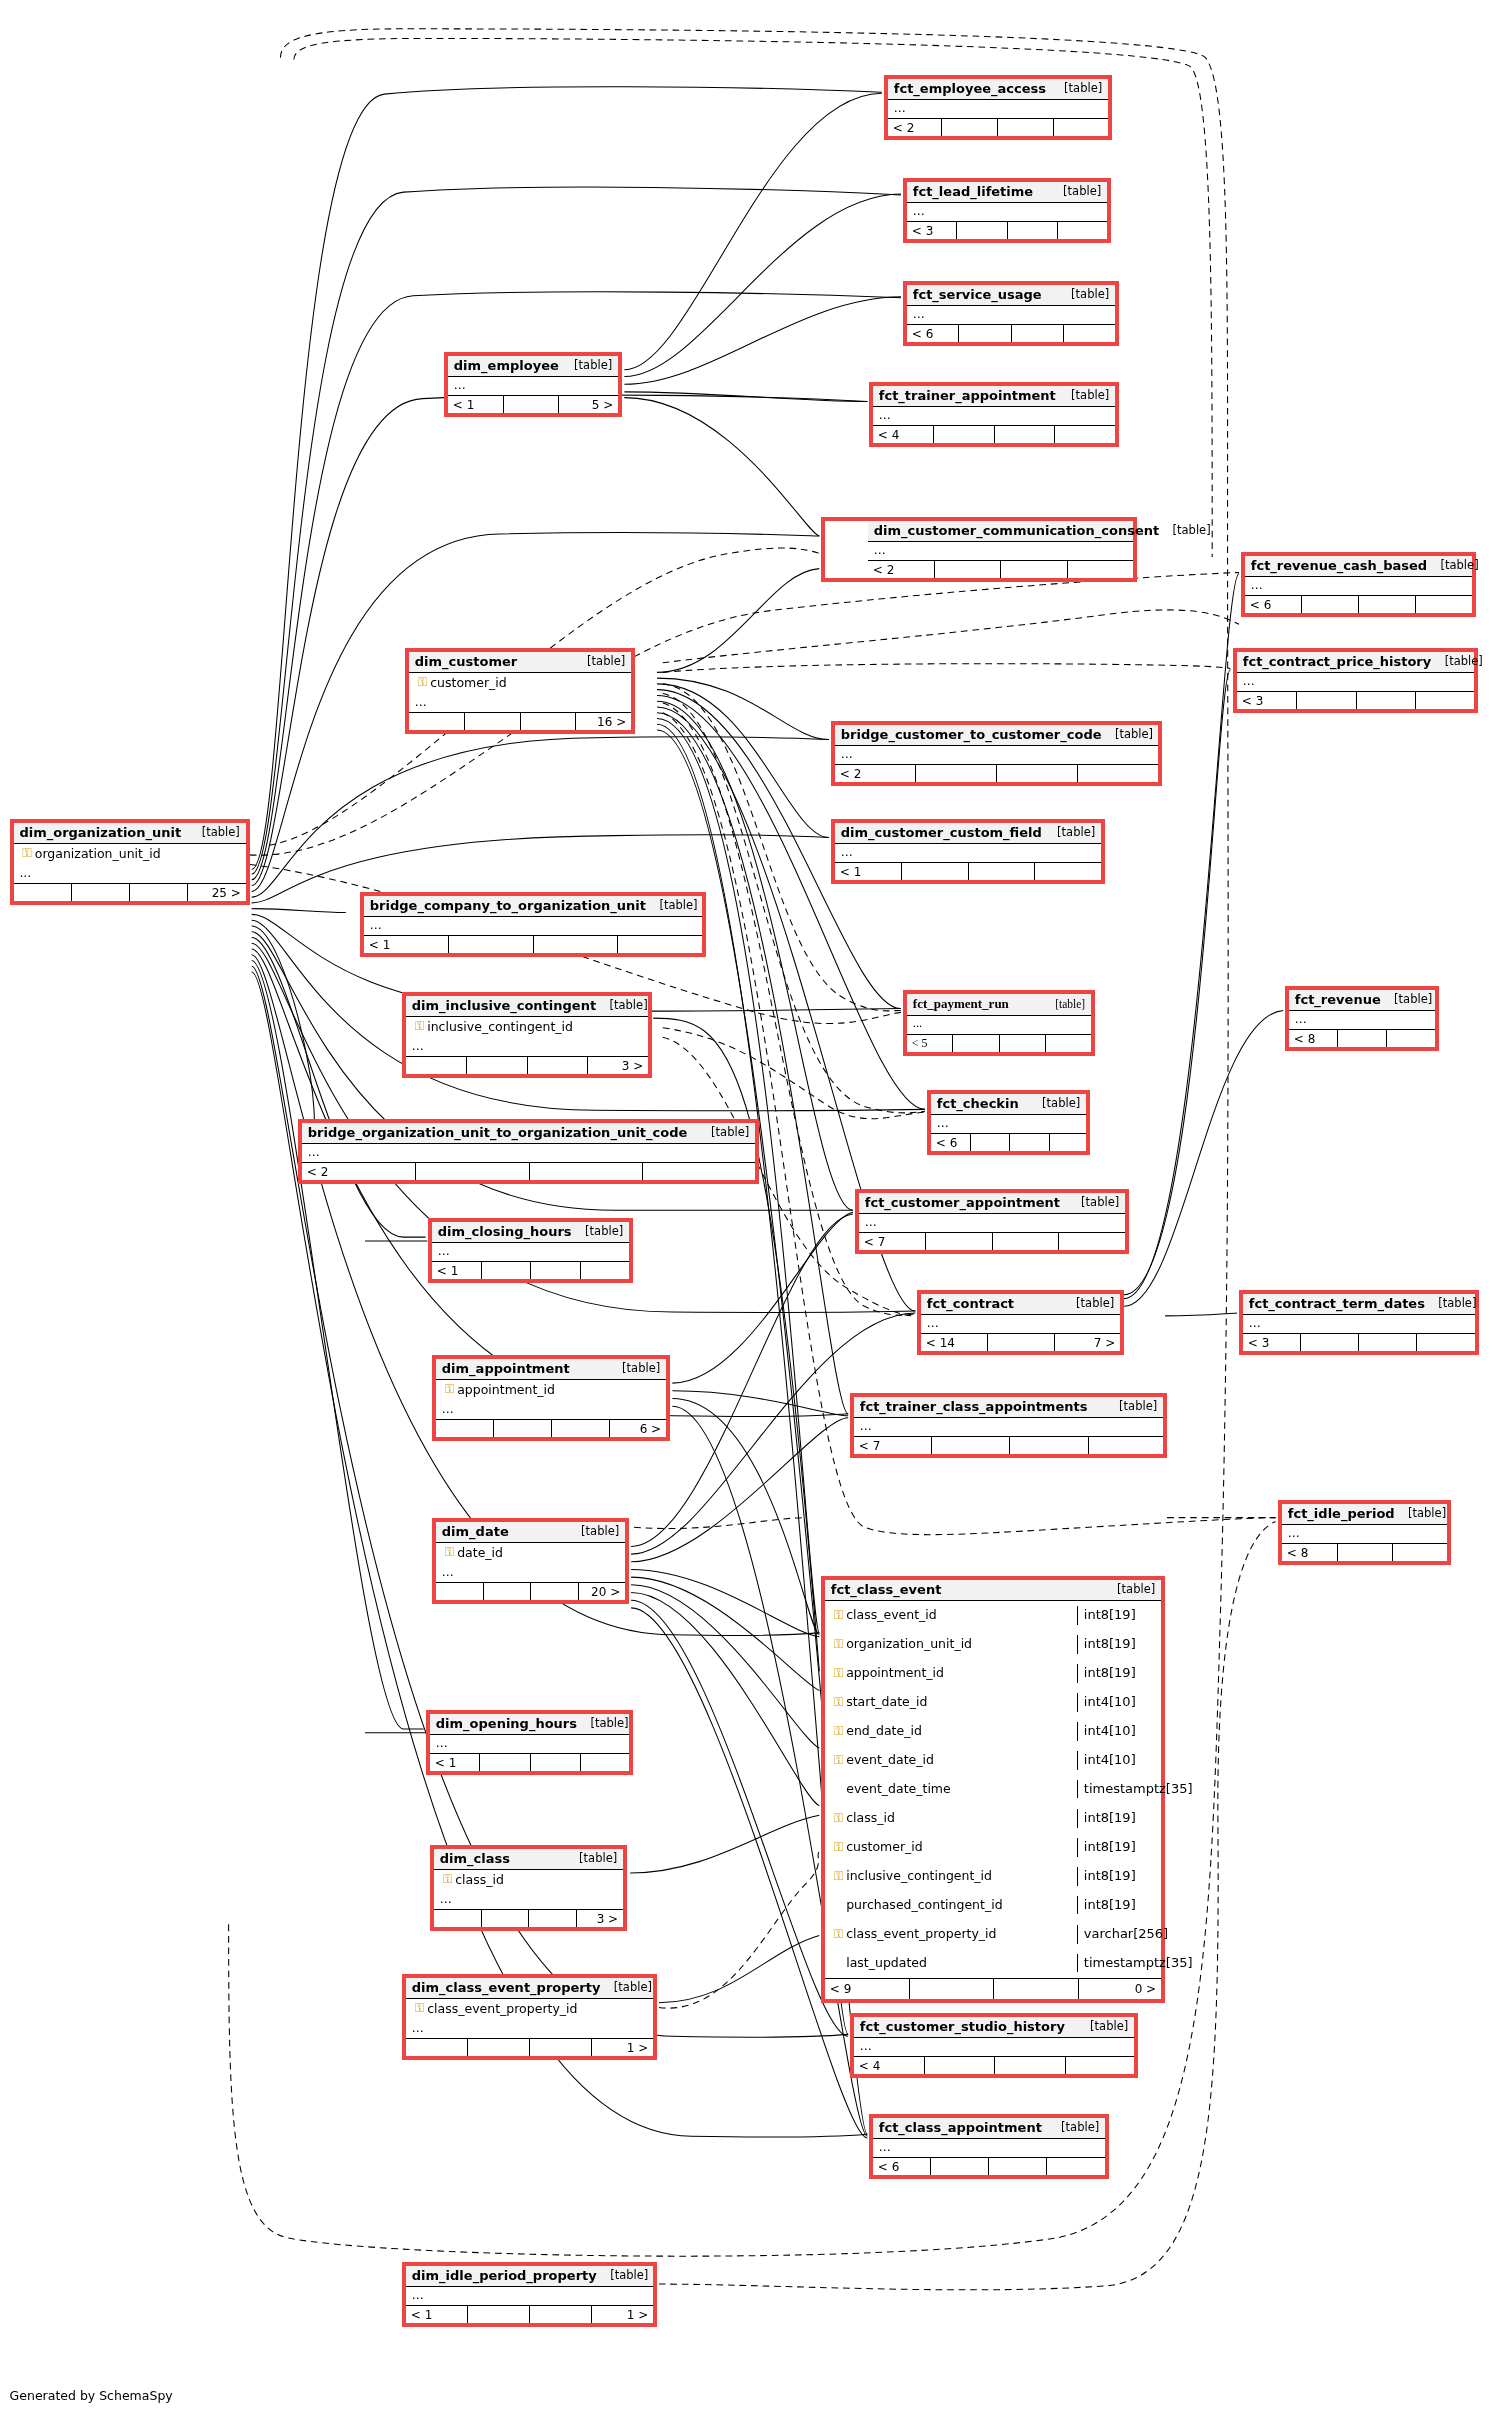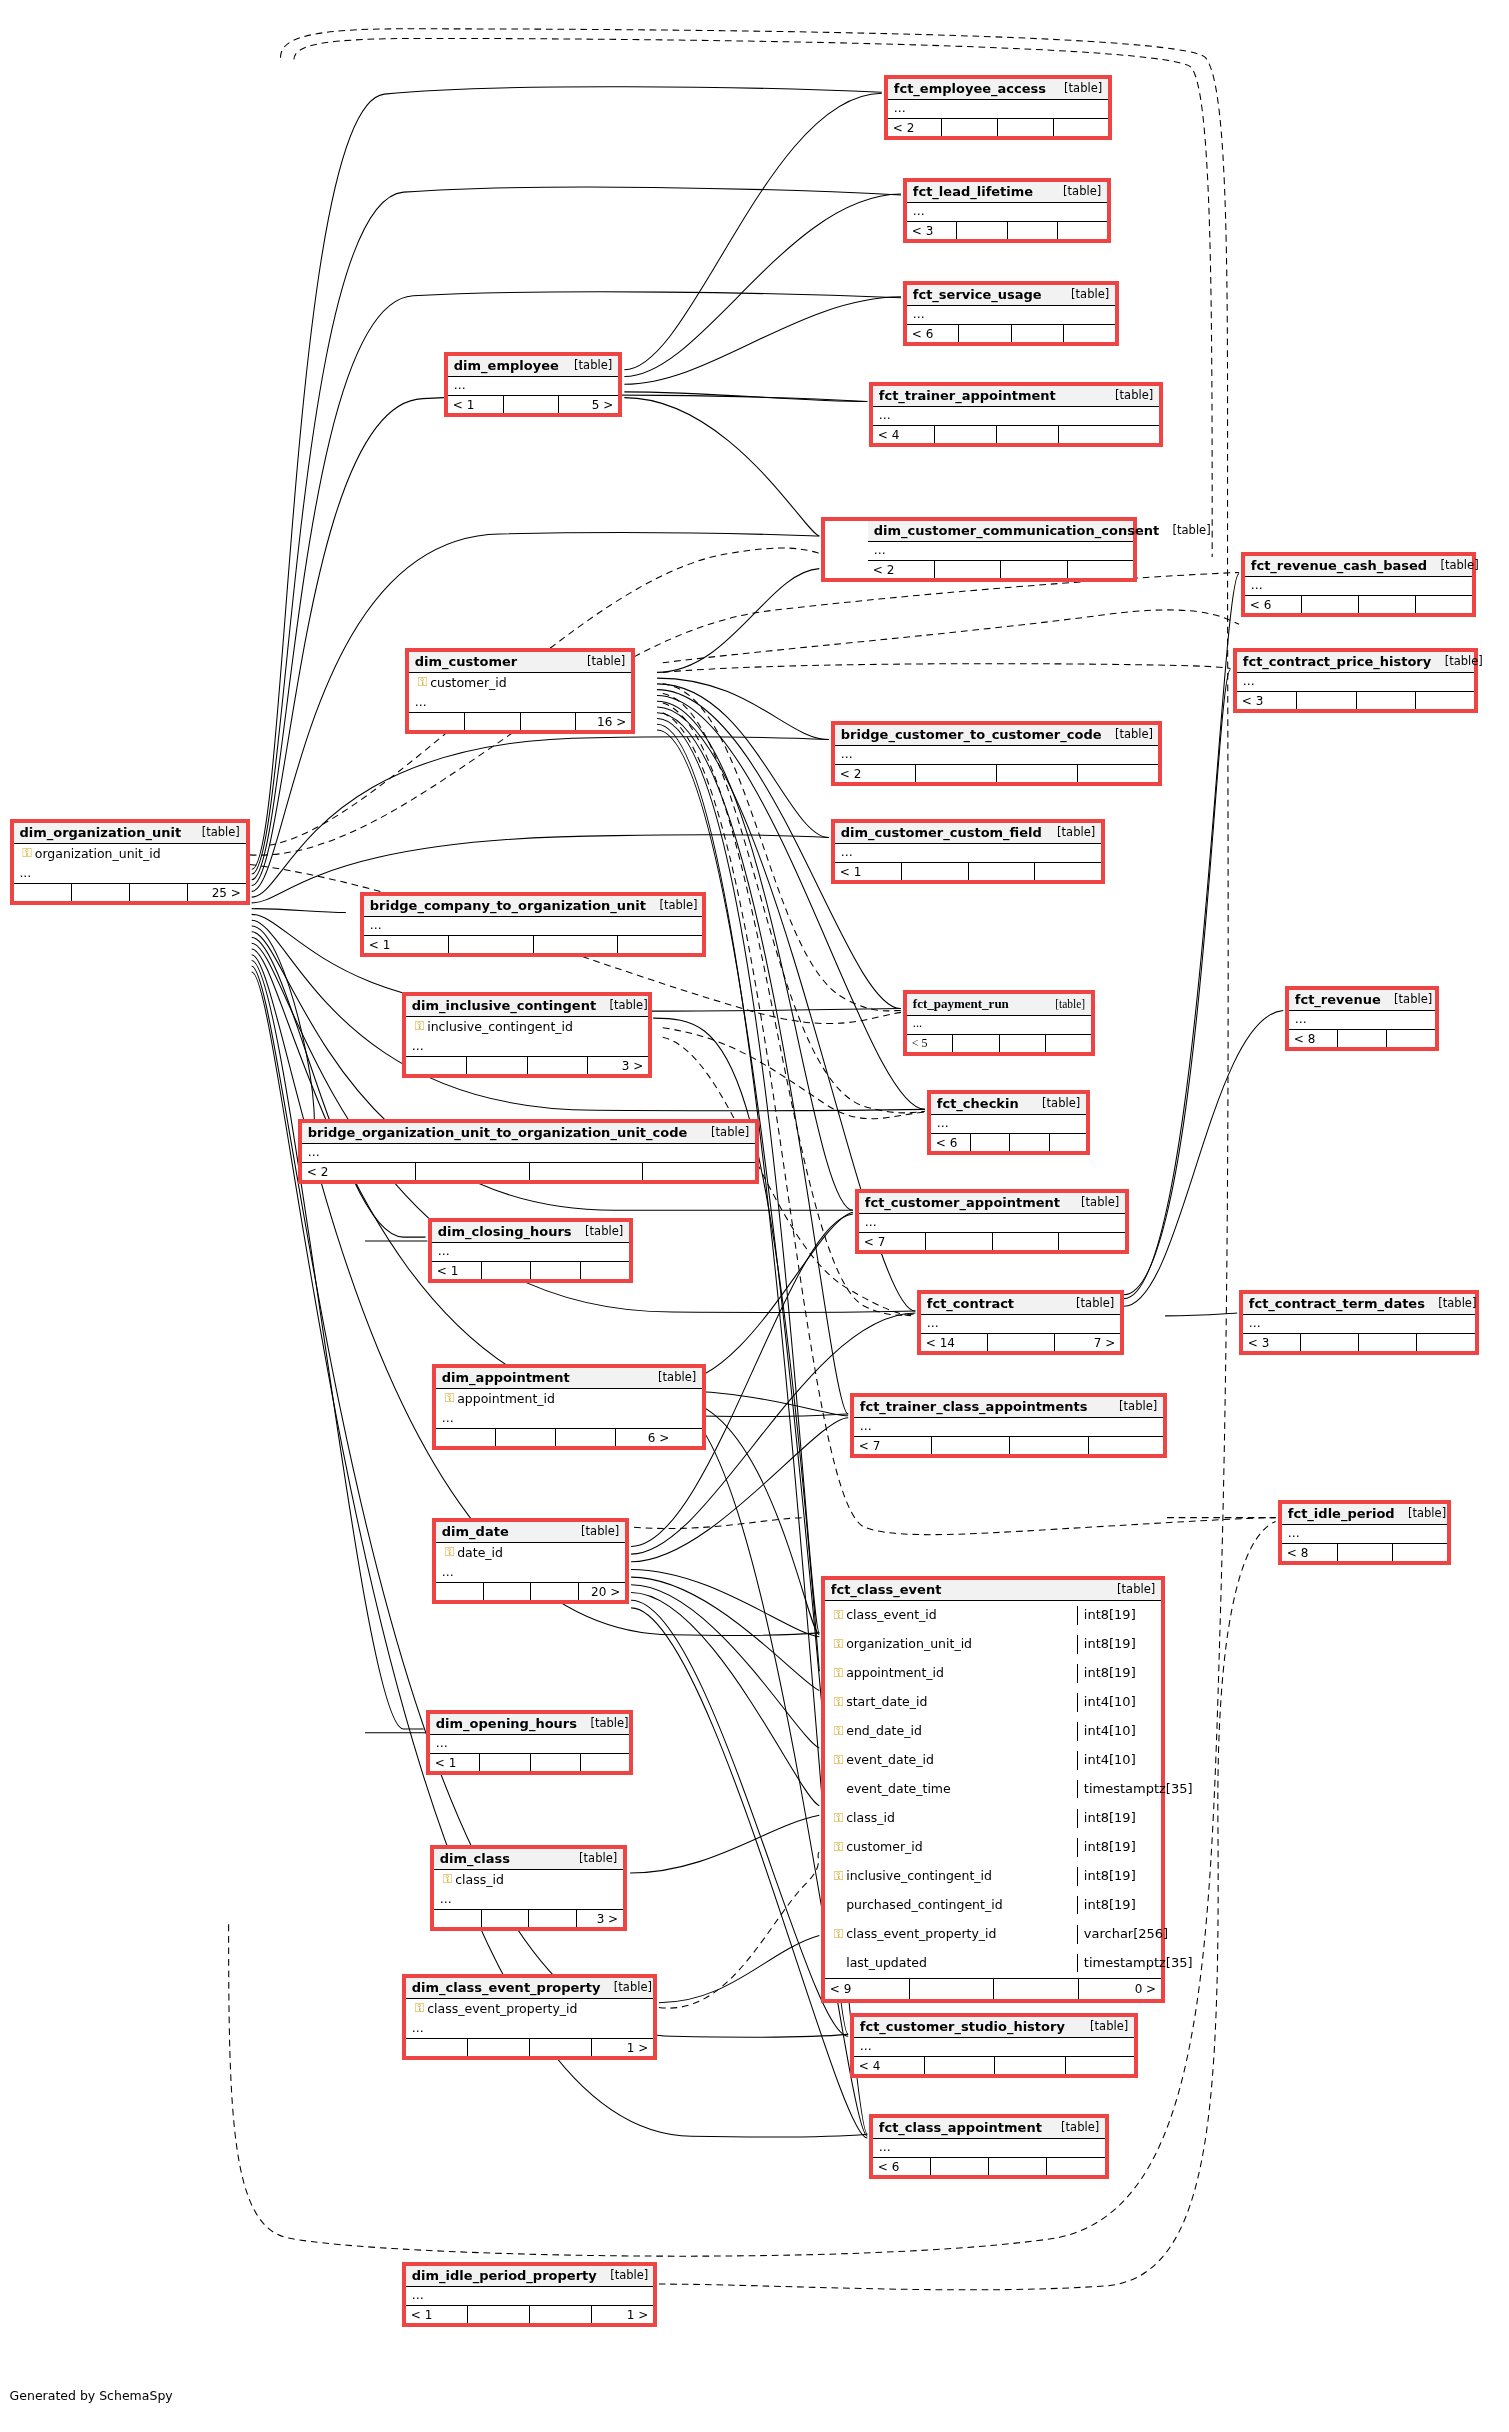--- a/index.html
+++ b/index.html
@@ -258,21 +258,21 @@
     </div>
     <div class="dots">...</div>
     <div class="ftr">
       <div class="cell" style="width:54px">&lt; 6</div>
       <div class="cell" style="width:54px"></div>
       <div class="cell" style="width:54px"></div>
       <div class="cell r" style="width:53px"></div>
     </div>
   </div>
 
-  <div class="tbl" style="left:869px; top:382px; width:294px;">
+  <div class="tbl" style="left:869px; top:382px; width:250px;">
     <div class="hdr">
       <span class="nm">fct_trainer_appointment</span>
       <span class="tag">[table]</span>
     </div>
     <div class="dots">...</div>
     <div class="ftr">
       <div class="cell" style="width:62px">&lt; 4</div>
       <div class="cell" style="width:62px"></div>
       <div class="cell" style="width:62px"></div>
       <div class="cell r" style="width:61px"></div>
@@ -533,21 +533,21 @@
     </div>
     <div class="dots">...</div>
     <div class="ftr">
       <div class="cell" style="width:60px">&lt; 3</div>
       <div class="cell" style="width:60px"></div>
       <div class="cell" style="width:60px"></div>
       <div class="cell r" style="width:60px"></div>
     </div>
   </div>
 
-  <div class="tbl" style="left:432px; top:1355px; width:274px;margin-top:9px;">
+  <div class="tbl" style="left:432px; top:1355px; width:238px;">
     <div class="hdr">
       <span class="nm">dim_appointment</span>
       <span class="tag">[table]</span>
     </div>
     <div class="row pk">
       <span class="key">⚿</span>
       <span class="cname">appointment_id</span>
     </div>
     <div class="dots">...</div>
     <div class="ftr">

